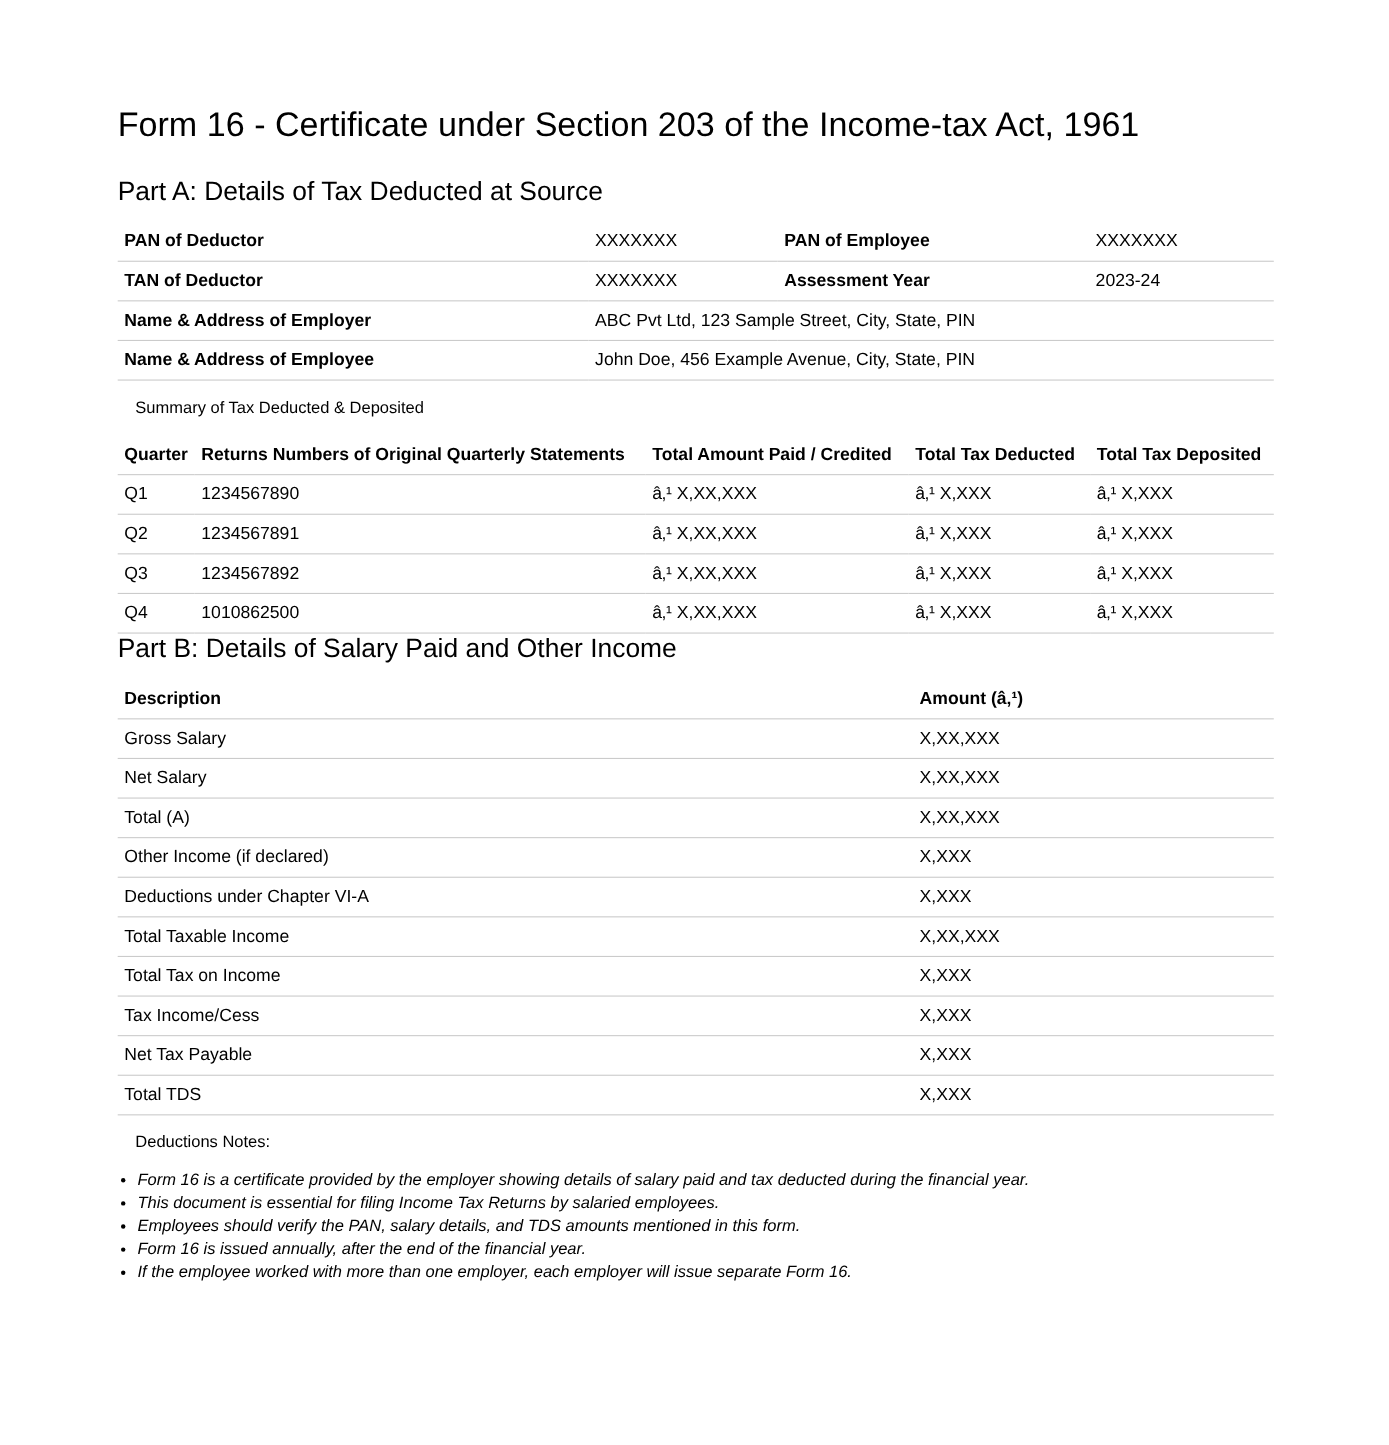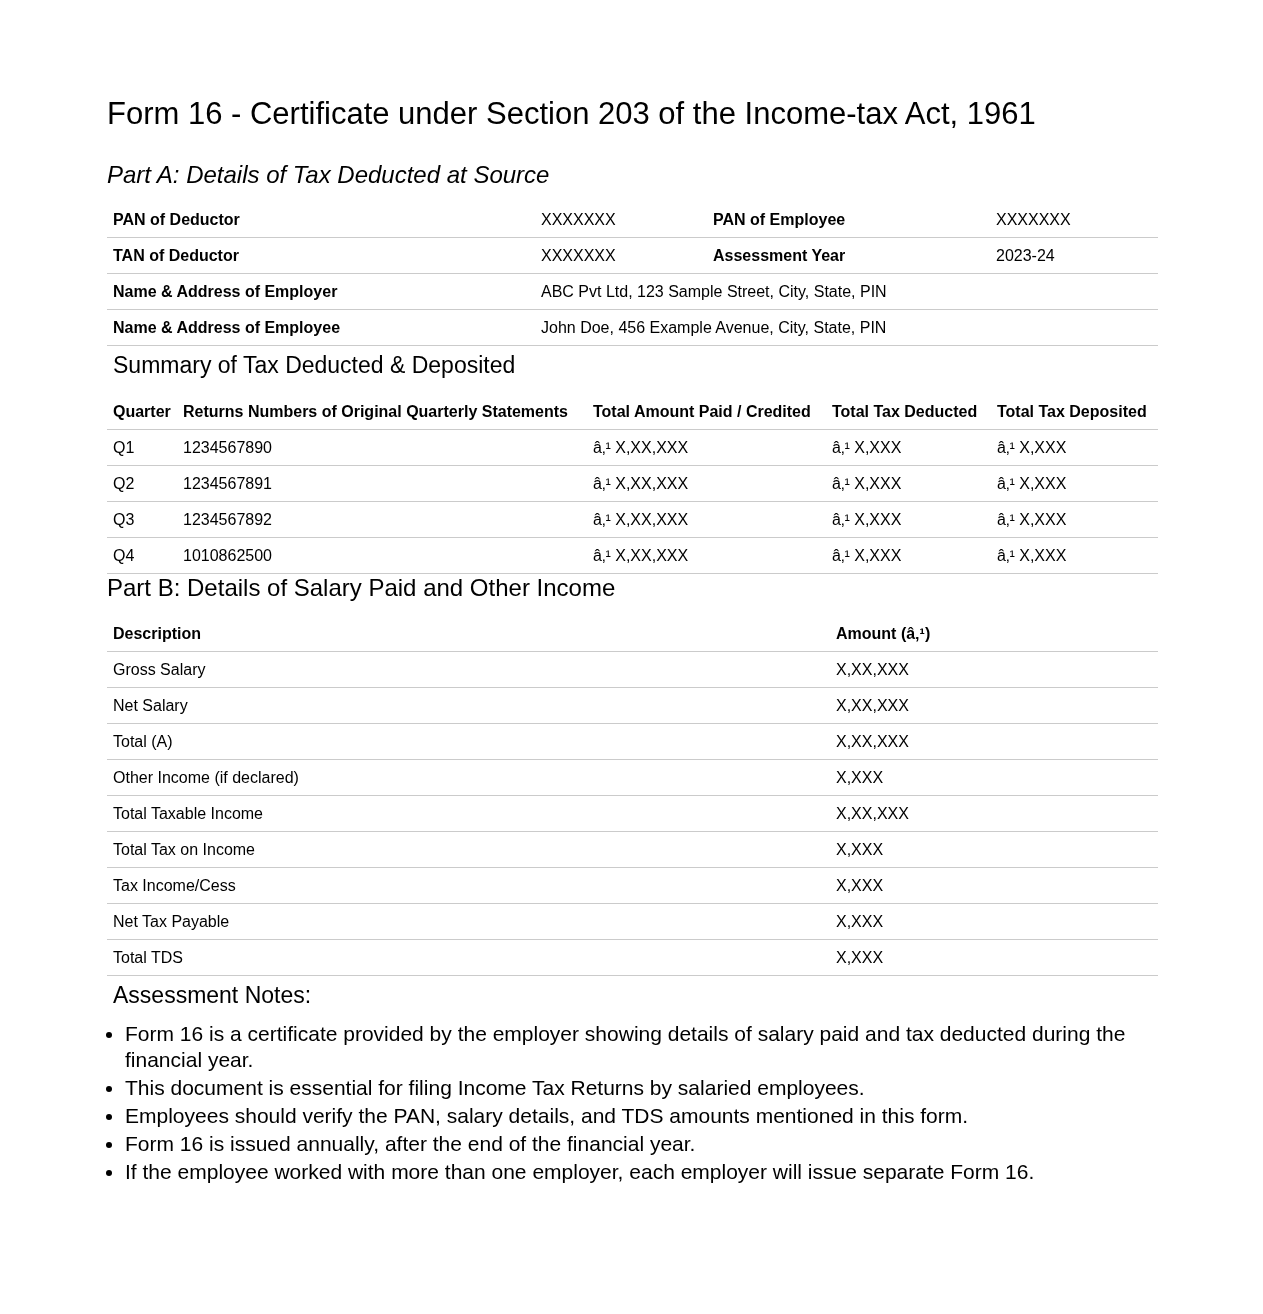--- a/index.html
+++ b/index.html
@@ -22,26 +22,26 @@
     line-height: 1.15;
     margin: 0 0 29px 0;
   }
   h2.section-heading {
     font-size: 24px;
     font-weight: 400;
     line-height: 1.2;
     margin: 0;
   }
   h3.sub-heading {
-    font-size: 23px;
+    font-size: 15px;
     font-weight: 400;
     line-height: 1.2;
-    margin: 6px;
-  }
-  h2.part-a { margin-bottom: 13px; font-style: italic; }
+    margin: 16px;
+  }
+  h2.part-a { margin-bottom: 13px; }
   table {
     border-collapse: collapse;
     table-layout: fixed;
     width: 1051px;
     font-size: 16px;
   }
   td, th {
     border-bottom: 1px solid #cbcbcb;
     padding: 8px 10px 8px 6px;
     text-align: left;
@@ -55,22 +55,23 @@
   td.lbl { font-weight: 700; }
   .info-table { margin-top: 13px; }
   .summary-heading { margin-top: 25px; }
   .summary-table { margin-top: 14px; }
   .part-b-heading { margin-top: 26px; }
   .partb-table { margin-top: 13px; }
   .notes-heading { margin-top: 27px; }
   ul.notes-list {
     margin: 12px 0 0 0;
     padding: 0 0 0 18px;
-    font-size: 21px;
+    font-size: 15px;
     line-height: 1.2;
+    font-style: italic;
   }
   ul.notes-list li { margin: 0 0 3px 0; }
 </style>
 </head>
 <body>
 
 <div class="page">
 
   <h1 class="doc-title">Form 16 - Certificate under Section 203 of the Income-tax Act, 1961</h1>
 
@@ -182,20 +183,24 @@
       </tr>
       <tr>
         <td>Total (A)</td>
         <td>X,XX,XXX</td>
       </tr>
       <tr>
         <td>Other Income (if declared)</td>
         <td>X,XXX</td>
       </tr>
       <tr>
+        <td>Deductions under Chapter VI-A</td>
+        <td>X,XXX</td>
+      </tr>
+      <tr>
         <td>Total Taxable Income</td>
         <td>X,XX,XXX</td>
       </tr>
       <tr>
         <td>Total Tax on Income</td>
         <td>X,XXX</td>
       </tr>
       <tr>
         <td>Tax Income/Cess</td>
         <td>X,XXX</td>
@@ -204,21 +209,21 @@
         <td>Net Tax Payable</td>
         <td>X,XXX</td>
       </tr>
       <tr>
         <td>Total TDS</td>
         <td>X,XXX</td>
       </tr>
     </tbody>
   </table>
 
-  <h3 class="sub-heading notes-heading">Assessment Notes:</h3>
+  <h3 class="sub-heading notes-heading">Deductions Notes:</h3>
 
   <ul class="notes-list">
     <li>Form 16 is a certificate provided by the employer showing details of salary paid and tax deducted during the financial year.</li>
     <li>This document is essential for filing Income Tax Returns by salaried employees.</li>
     <li>Employees should verify the PAN, salary details, and TDS amounts mentioned in this form.</li>
     <li>Form 16 is issued annually, after the end of the financial year.</li>
     <li>If the employee worked with more than one employer, each employer will issue separate Form 16.</li>
   </ul>
 
 </div>

